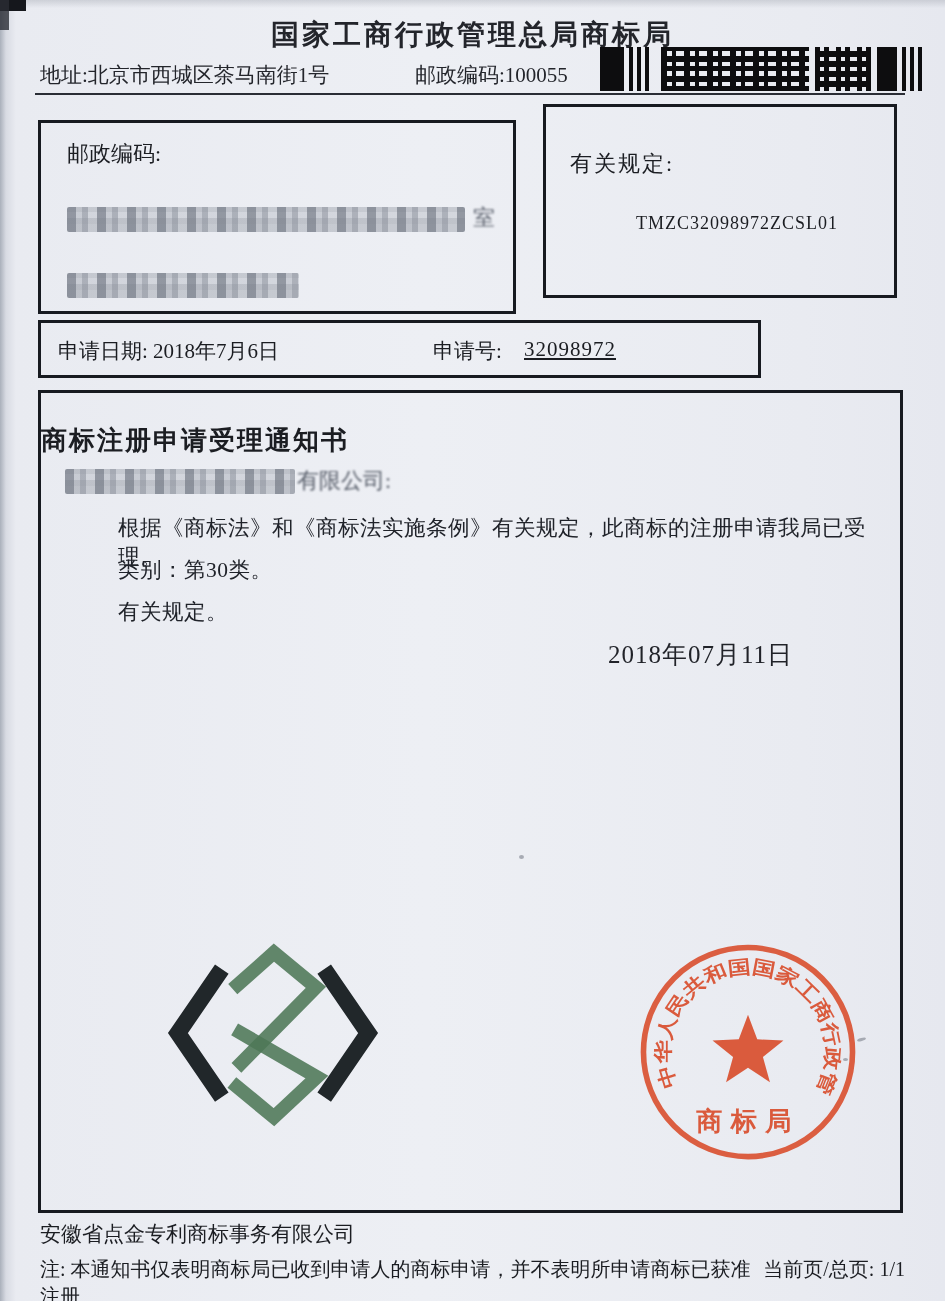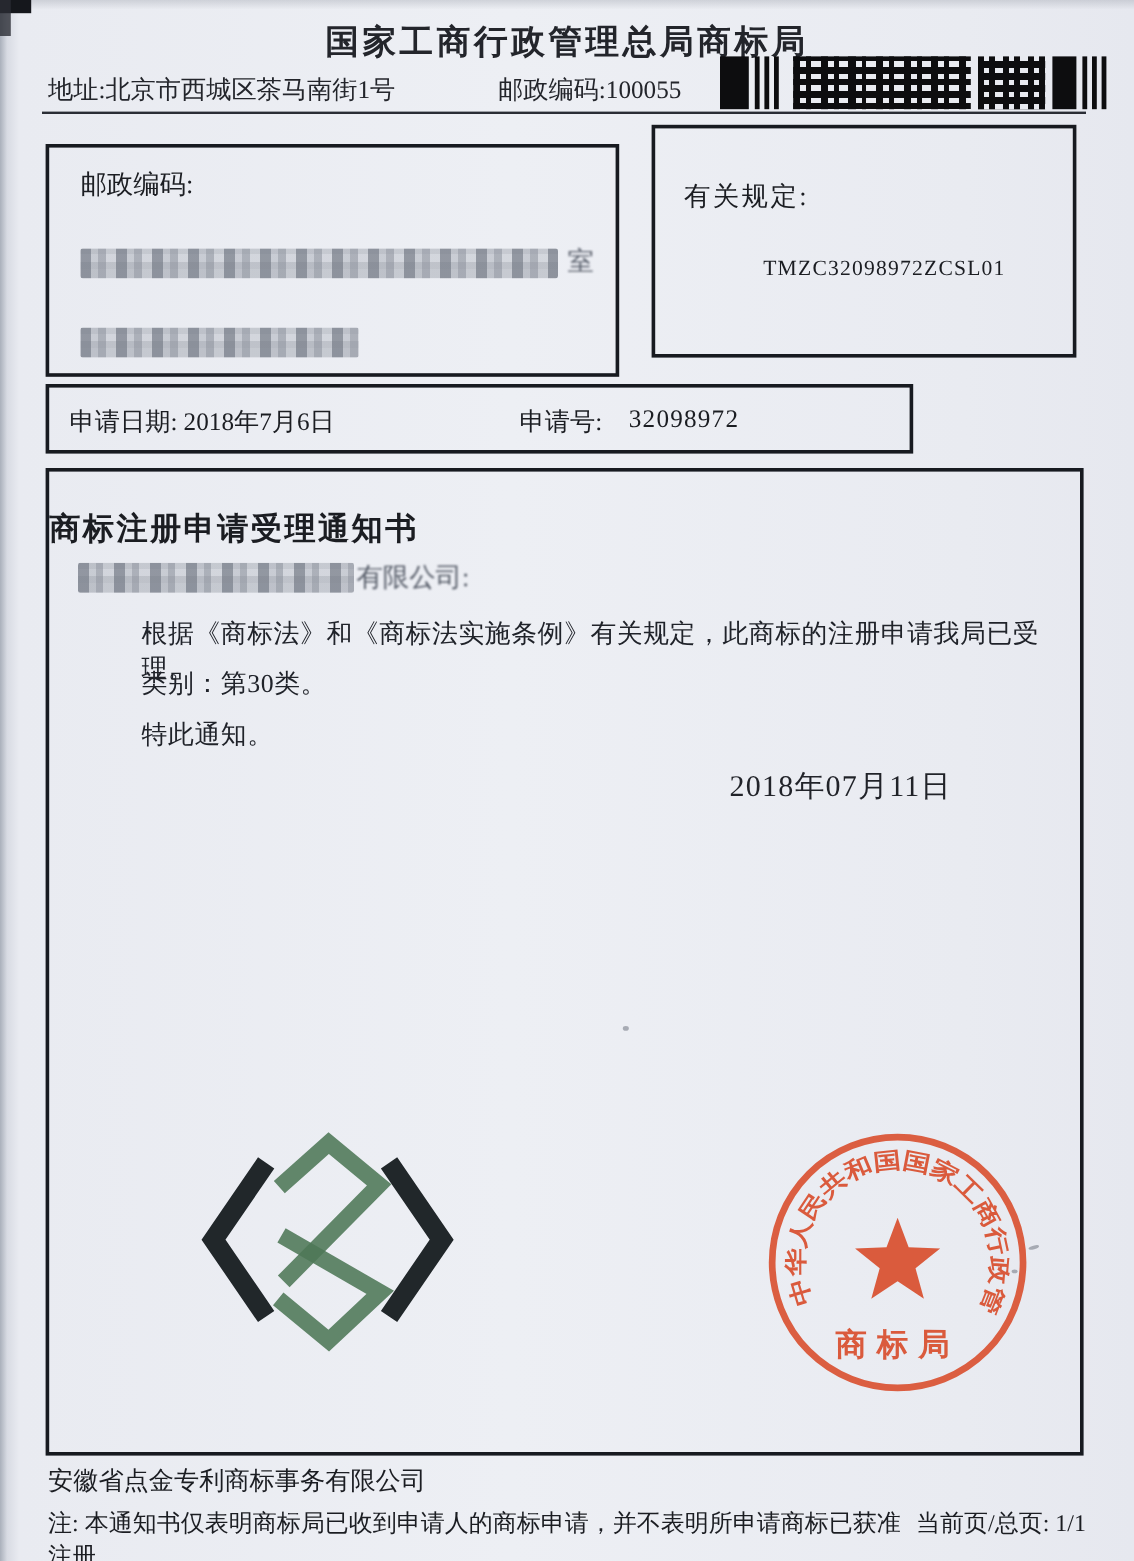--- a/index.html
+++ b/index.html
@@ -63,21 +63,21 @@
   .redact-line1 { position:absolute; left:26px; top:84px; width:398px; height:25px; }
   .addr-tail { position:absolute; left:432px; top:80px; font-size:22px; color:#585e6a; filter:blur(1.1px); }
   .redact-line2 { position:absolute; left:26px; top:150px; width:232px; height:25px; }
 
   .docnum-label { position:absolute; left:24px; top:42px; font-size:22px; letter-spacing:2px; }
   .docnum-value { position:absolute; left:90px; top:106px; font-size:18px; letter-spacing:1px; }
 
   .meta-date-label { position:absolute; left:17px; top:14px; font-size:21px; }
   .meta-date-value { position:absolute; left:112px; top:14px; font-size:21px; }
   .meta-appno-label { position:absolute; left:392px; top:14px; font-size:21px; }
-  .meta-appno-value { position:absolute; left:483px; top:14px; font-size:21px; letter-spacing:1px; }
+  .meta-appno-value { position:absolute; left:483px; top:14px; font-size:21px; letter-spacing:1px;text-decoration:underline; }
 
   
   .notice-title { position:absolute; top:30px; left:0; width:100%; text-align:left;
     font-size:26px; font-weight:bold; letter-spacing:2px; }
   .company-row { position:absolute; left:24px; top:74px; display:flex; align-items:center; height:28px; }
   .redact-company { width:230px; height:25px; margin-right:2px; }
   .company-suffix { font-size:22px; color:#565c68; filter:blur(1.1px); }
   .body-line { position:absolute; left:77px; font-size:21.5px; letter-spacing:.5px; color:#20232a; }
   .body-1 { top:120px; }
   .body-2 { top:162px; }
@@ -153,21 +153,21 @@
   <div class="box main-box">
     <div class="notice-title">商标注册申请受理通知书</div>
 
     <div class="company-row">
       <span class="redact redact-company"></span>
       <span class="company-suffix">有限公司:</span>
     </div>
 
     <div class="body-line body-1">根据《商标法》和《商标法实施条例》有关规定，此商标的注册申请我局已受理。</div>
     <div class="body-line body-2">类别：第30类。</div>
-    <div class="body-line body-3">特此通知。</div>
+    <div class="body-line body-3">有关规定。</div>
 
     <svg class="logo" viewBox="0 0 240 210">
       <path d="M64,34 L16,104 L64,174" fill="none" stroke="#21272a" stroke-width="18" stroke-linejoin="miter"></path>
       <path d="M176,34 L224,104 L176,174" fill="none" stroke="#21272a" stroke-width="18" stroke-linejoin="miter"></path>
       <path d="M76,56 L121,16 L167,54 L80,142" fill="none" stroke="#4d7757" stroke-width="15" stroke-linejoin="miter" opacity=".88"></path>
       <path d="M78,100 L168,152 L121,196 L75,158" fill="none" stroke="#4d7757" stroke-width="15" stroke-linejoin="miter" opacity=".88"></path>
     </svg>
 
     <svg class="stamp" viewBox="0 0 240 240">
       <circle cx="120" cy="119" r="112" fill="none" stroke="#d8431f" stroke-width="6" opacity=".9"></circle>

